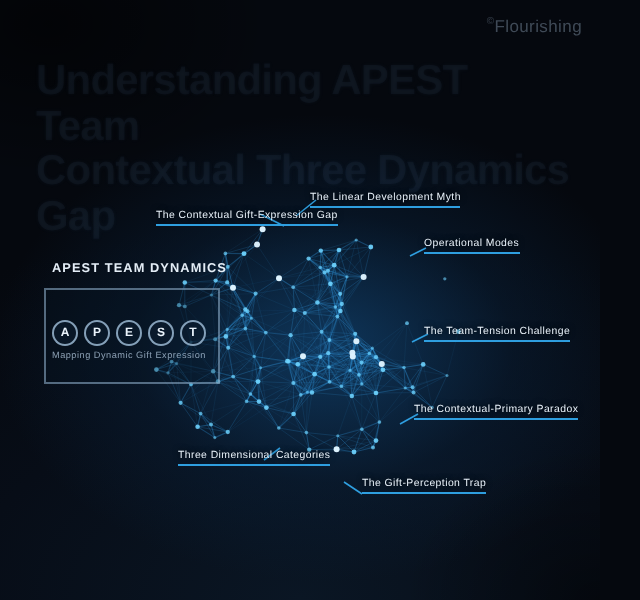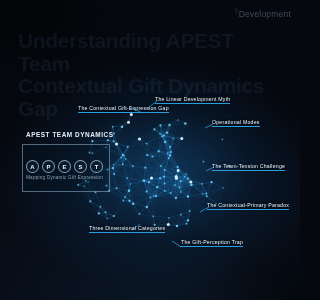--- a/index.html
+++ b/index.html
@@ -59,25 +59,25 @@
   .lead{position:absolute;pointer-events:none;}
   .lead line{stroke:#2f9fe0;stroke-width:.8;}
 </style>
 </head>
 <body>
 
 <div id="stage">
 
   <div class="ghost-title">
     <span class="l1">Understanding APEST Team</span>
-    <span class="l2">Contextual Gift Dynamics Gap</span>
+    <span class="l2">Contextual Three Dynamics Gap</span>
   </div>
 
   <div class="brand">
-    <div class="b1"><sup>©</sup><span>Development</span></div>
+    <div class="b1"><sup>©</sup><span>Flourishing</span></div>
   </div>
 
   <svg id="net" viewBox="0 0 300 300">
     <g id="edges">
         <line x1="107.8" y1="140.3" x2="123.8" y2="155.6" class="edge" stroke-width="0.31" stroke-opacity="0.13"></line>
         <line x1="107.8" y1="140.3" x2="116.5" y2="143.9" class="edge" stroke-width="0.53" stroke-opacity="0.34"></line>
         <line x1="107.8" y1="140.3" x2="113.6" y2="141.2" class="edge" stroke-width="0.60" stroke-opacity="0.40"></line>
         <line x1="107.8" y1="140.3" x2="89.5" y2="152.6" class="edge" stroke-width="0.31" stroke-opacity="0.13"></line>
         <line x1="107.8" y1="140.3" x2="105.7" y2="147.5" class="edge" stroke-width="0.57" stroke-opacity="0.37"></line>
         <line x1="107.8" y1="140.3" x2="92.4" y2="141.2" class="edge" stroke-width="0.43" stroke-opacity="0.24"></line>

